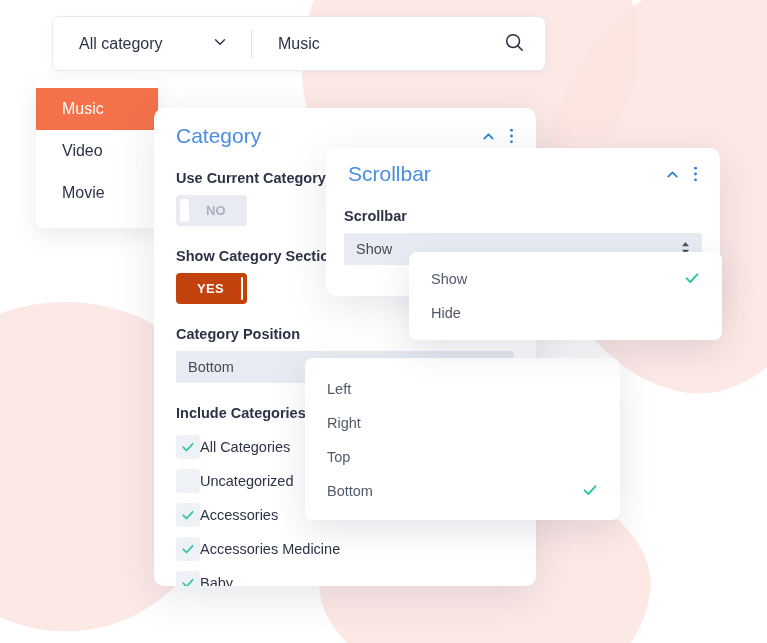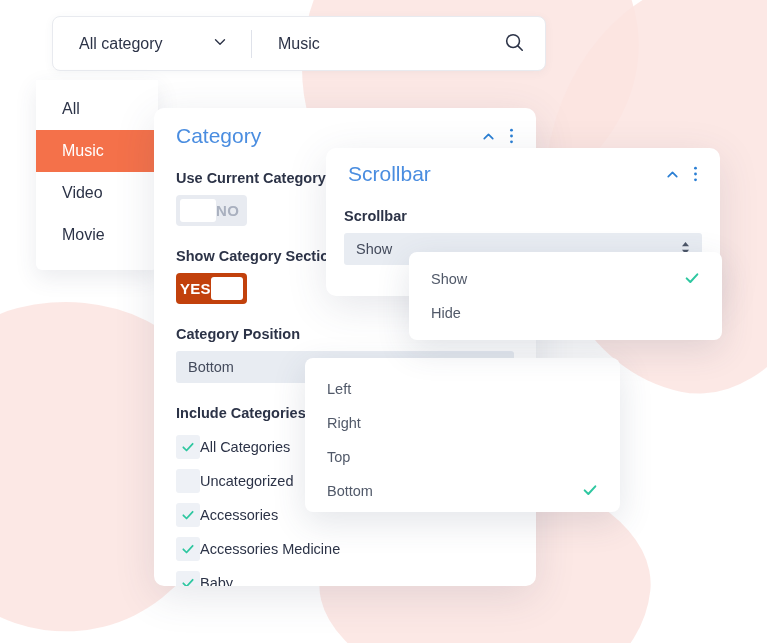--- a/index.html
+++ b/index.html
@@ -200,24 +200,24 @@
   .toggle.off { background: #e8ebf1; justify-content: flex-start; }
   .toggle.on  { background: #c2410c; justify-content: flex-end; }
   .toggle-knob {
     width: 36px;
     height: 23px;
     background: #fff;
     border-radius: 3px;
   }
   .toggle.off .toggle-knob { order: 0; }
   .toggle-text {
-    font-size: 15px;
+    font-size: 13px;
     font-weight: bold;
     letter-spacing: .3px;
-    padding: 0 0;
+    padding: 0 17px;
   }
   .toggle.off .toggle-text { color: #a9b0bf; }
   .toggle.on  .toggle-text { color: #fff; }
 
   
   .select-box {
     height: 32px;
     background: #e8ecf2;
     border-radius: 3px;
     display: flex;
@@ -287,21 +287,21 @@
     left: 409px;
     top: 252px;
     width: 313px;
     z-index: 30;
   }
   #position-menu {
     left: 305px;
     top: 358px;
     width: 315px;
     z-index: 25;
-    padding: 14px 0 4px;
+    padding: 14px 0 12px;
   }
   #position-menu .popup-item { height: 34px; padding: 0 22px; }
 
   .tick { color: #2ec7a0; }
 </style>
 </head>
 <body>
 
 <div class="bg-layer">
   <div class="blob blob-top"></div>
@@ -325,23 +325,20 @@
     <span class="search-icon">
       <svg width="22" height="22" viewBox="0 0 24 24" fill="none" stroke="#2c3347" stroke-width="1.7" stroke-linecap="round">
         <circle cx="11" cy="11" r="7"></circle>
         <line x1="16.2" y1="16.2" x2="21" y2="21"></line>
       </svg>
     </span>
   </div>
 </div>
 
 <div class="cat-dropdown">
-  <div class="cat-item">
-    <span>All</span>
-  </div>
   <div class="cat-item active">
     <span>Music</span>
   </div>
   <div class="cat-item">
     <span>Video</span>
   </div>
   <div class="cat-item">
     <span>Movie</span>
   </div>
 </div>

